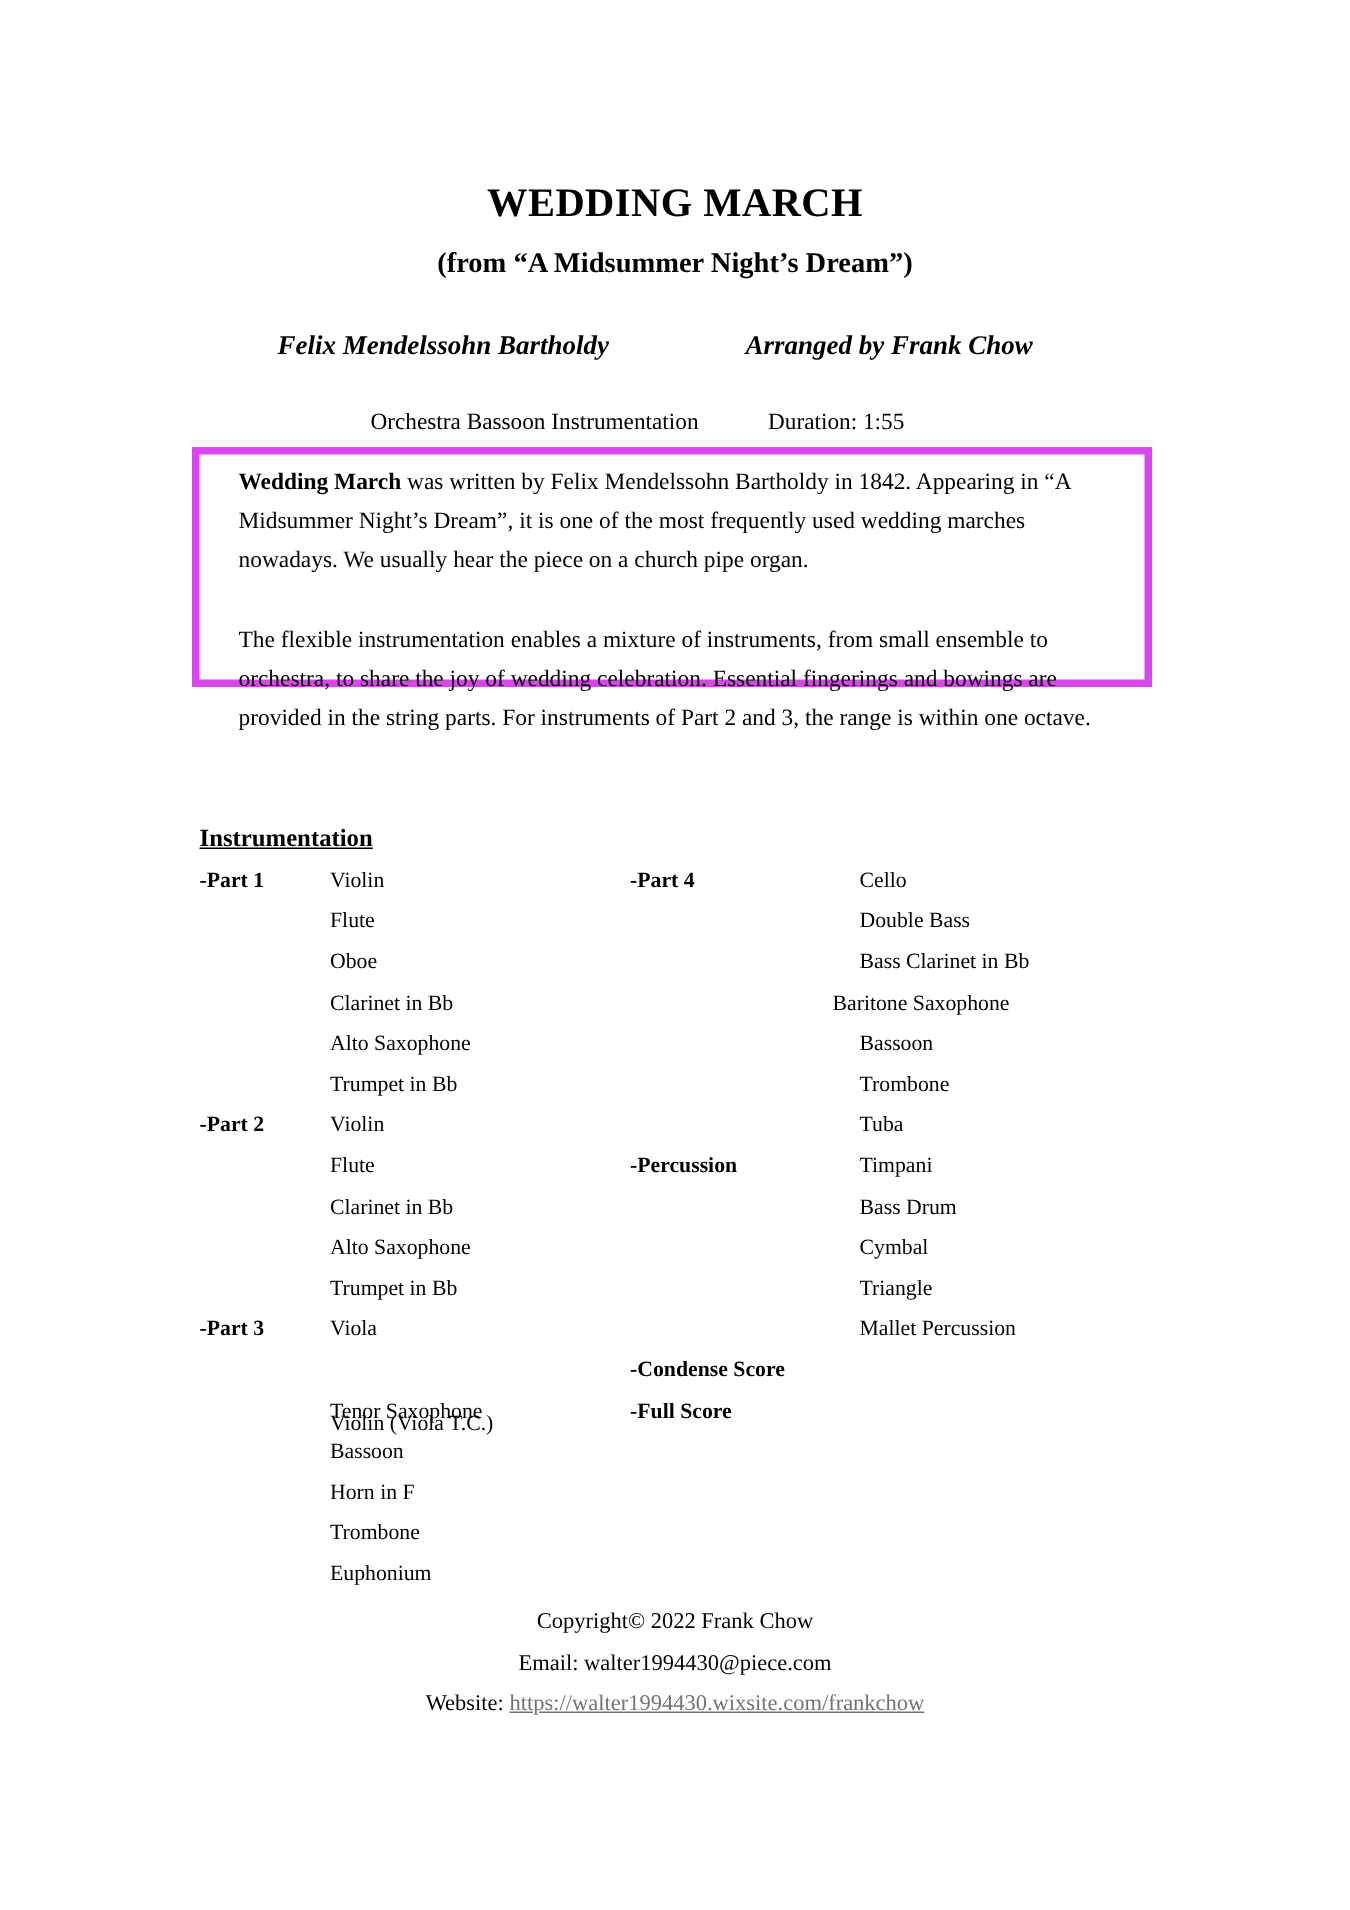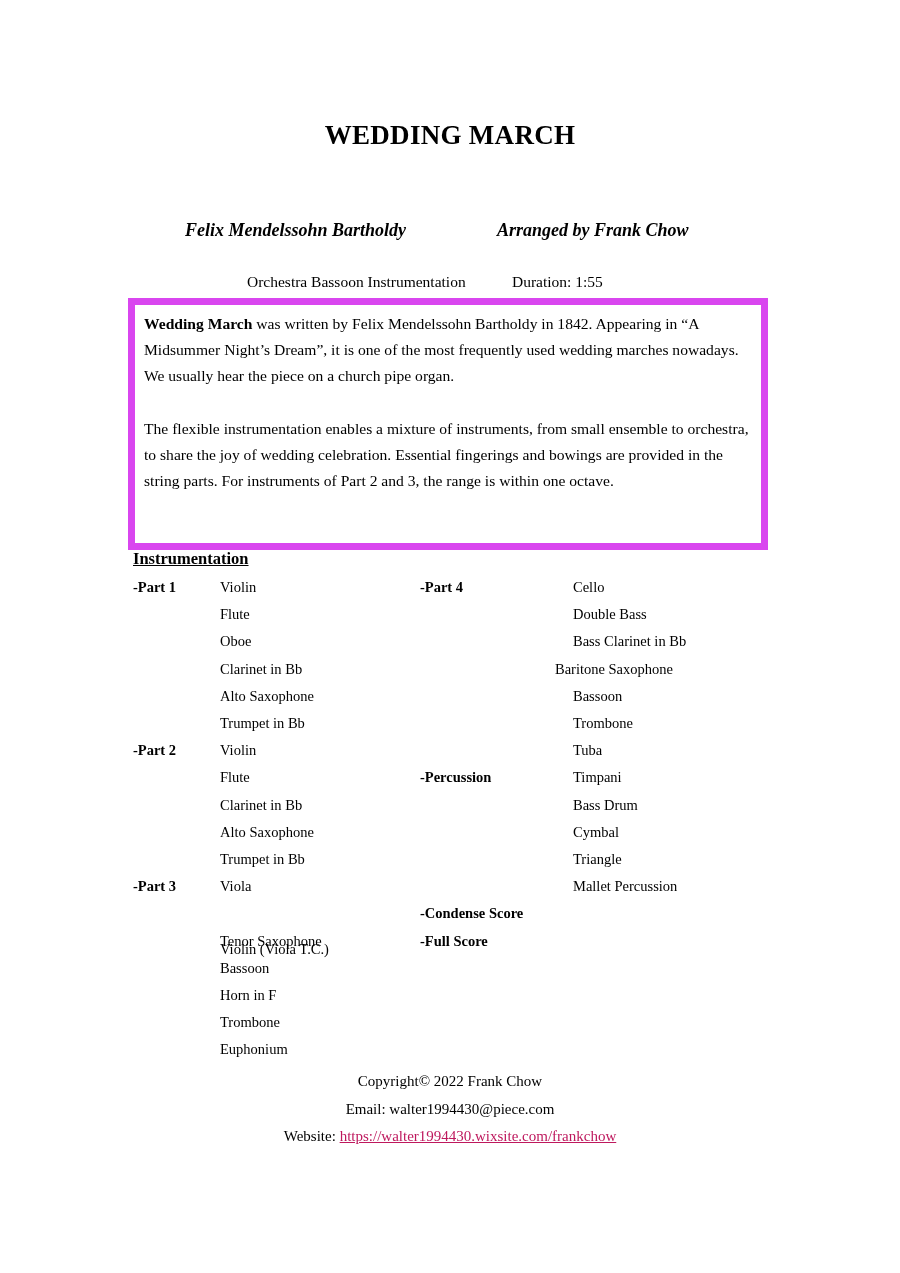--- a/index.html
+++ b/index.html
@@ -87,24 +87,24 @@
     top: 0;
     white-space: nowrap;
   }
 
   
   .descbox {
     position: absolute;
     left: 128px;
     top: 298px;
     width: 640px;
-    height: 252px;
-    border: 7px solid #d946ef;
+    height: 160px;
+    border: 5px solid #d946ef;
     box-sizing: border-box;
-    padding: 6px 10px 6px 9px;
+    padding: 6px 10px 6px 26px;
   }
   .descbox p {
     margin: 0;
     font-size: 15.6px;
     line-height: 26.2px;
   }
   .descbox p.spacer {
     height: 26.2px;
   }
   .descbox b { font-weight: bold; }
@@ -143,31 +143,32 @@
     position: absolute;
     left: 0;
     top: 1068px;
     width: 900px;
     text-align: center;
     font-size: 15px;
     line-height: 27.5px;
   }
   .footer div { width: 900px; }
   .footer a {
-    color: #be185d;
+    color: #737373;
     text-decoration: underline;
     text-align: right;
   }
 </style>
 </head>
 <body>
 
 <div class="page">
 
   <div class="title">WEDDING MARCH</div>
+  <div class="subtitle">(from “A Midsummer Night’s Dream”)</div>
 
   <div class="credits">
     <span class="composer">Felix Mendelssohn Bartholdy</span>
     <span class="arranger">Arranged by Frank Chow</span>
   </div>
 
   <div class="meta-line">
     <span class="ens">Orchestra Bassoon Instrumentation</span>
     <span class="dur">Duration: 1:55</span>
   </div>

